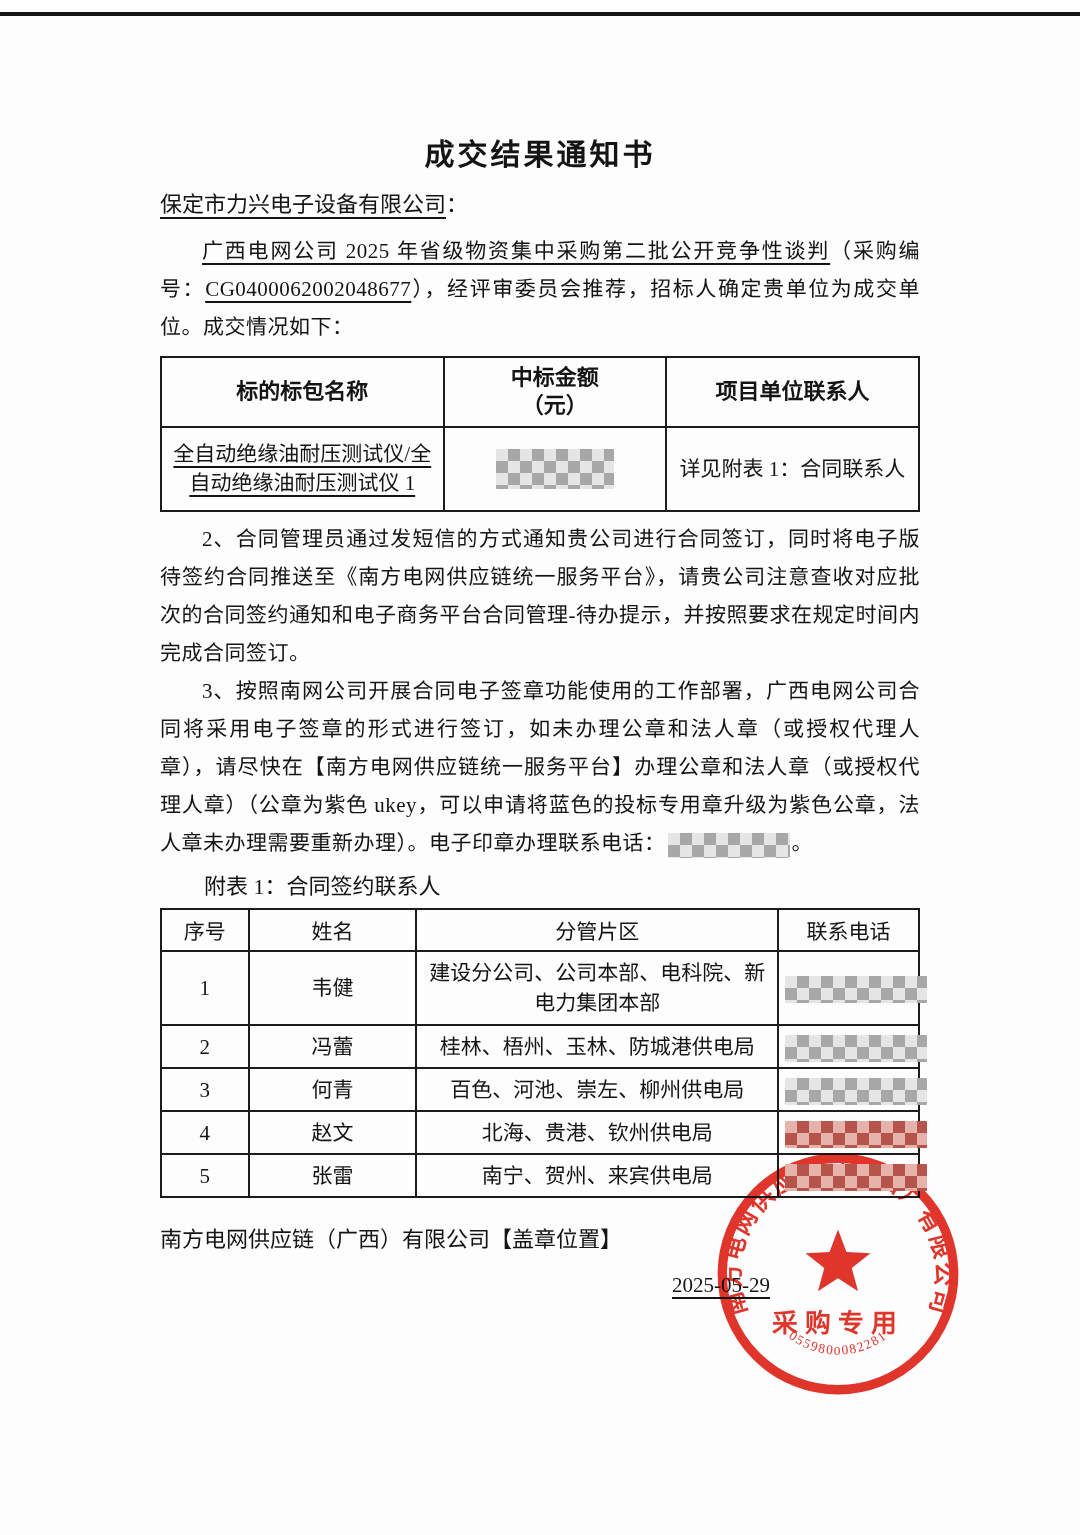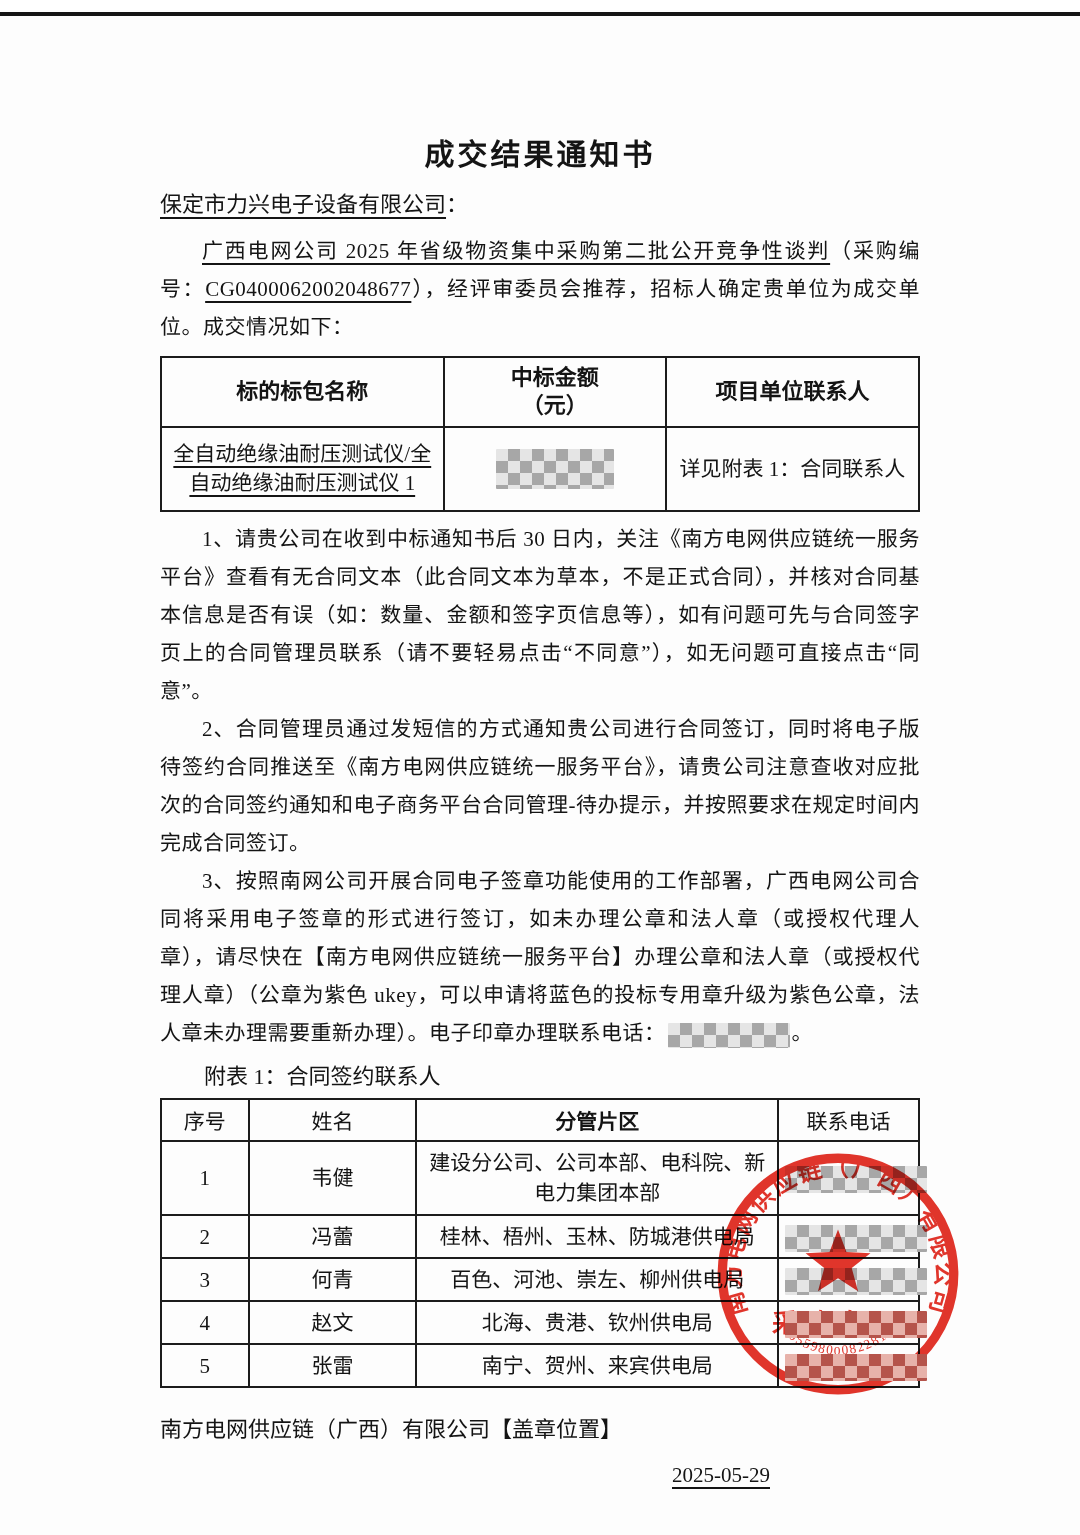--- a/index.html
+++ b/index.html
@@ -46,21 +46,21 @@
   .para-block { margin-top:8px; }
 
   .appendix-caption { margin-top:6px; font-size:22px; line-height:38px; text-indent:2em; }
 
   .appendix-table { margin-top:2px; }
   .appendix-table th { font-weight:normal; height:42px; padding:2px 8px; }
   .appendix-table td { height:43px; padding:2px 6px; line-height:30px; }
   .appendix-table tr.tall td { height:74px; }
   .appendix-table .col-no    { width:84px;  }
   .appendix-table .col-name  { width:161px; }
-  .appendix-table .col-area  { width:347px;font-weight:bold; }
+  .appendix-table .col-area  { width:347px; }
   .appendix-table .col-phone { width:135px; }
   .appendix-table td.phone-cell { position:relative; }
 
   
   .mosaic {
     display:inline-block; vertical-align:middle; border-radius:1px;
     background:
       repeating-conic-gradient(#c3c3c3 0% 25%, #ededed 0% 50%) 0 0/24px 24px,
       repeating-conic-gradient(#dadada 0% 25%, #f6f6f6 0% 50%) 12px 12px/24px 24px;
     background-blend-mode:multiply;
@@ -116,21 +116,20 @@
       <tbody>
         <tr>
           <td><span class="pkg-underline">全自动绝缘油耐压测试仪/全自动绝缘油耐压测试仪 1</span></td>
           <td><span class="mosaic m-amount"></span></td>
           <td>详见附表 1：合同联系人</td>
         </tr>
       </tbody>
     </table>
 
     <div class="para-block">
-      <p class="para body-para">1、请贵公司在收到中标通知书后 30 日内，关注《南方电网供应链统一服务平台》查看有无合同文本（此合同文本为草本，不是正式合同），并核对合同基本信息是否有误（如：数量、金额和签字页信息等），如有问题可先与合同签字页上的合同管理员联系（请不要轻易点击“不同意”），如无问题可直接点击“同意”。</p>
       <p class="para body-para">2、合同管理员通过发短信的方式通知贵公司进行合同签订，同时将电子版待签约合同推送至《南方电网供应链统一服务平台》，请贵公司注意查收对应批次的合同签约通知和电子商务平台合同管理-待办提示，并按照要求在规定时间内完成合同签订。</p>
       <p class="para body-para"><span>3、按照南网公司开展合同电子签章功能使用的工作部署，广西电网公司合同将采用电子签章的形式进行签订，如未办理公章和法人章（或授权代理人章），请尽快在【南方电网供应链统一服务平台】办理公章和法人章（或授权代理人章）（公章为紫色 ukey，可以申请将蓝色的投标专用章升级为紫色公章，法人章未办理需要重新办理）。电子印章办理联系电话：</span><span class="mosaic m-inline"></span><span>。</span></p>
     </div>
 
     <p class="appendix-caption">附表 1：合同签约联系人</p>
 
     <table class="appendix-table">
       <thead>
         <tr>
           <th class="col-no">序号</th>

